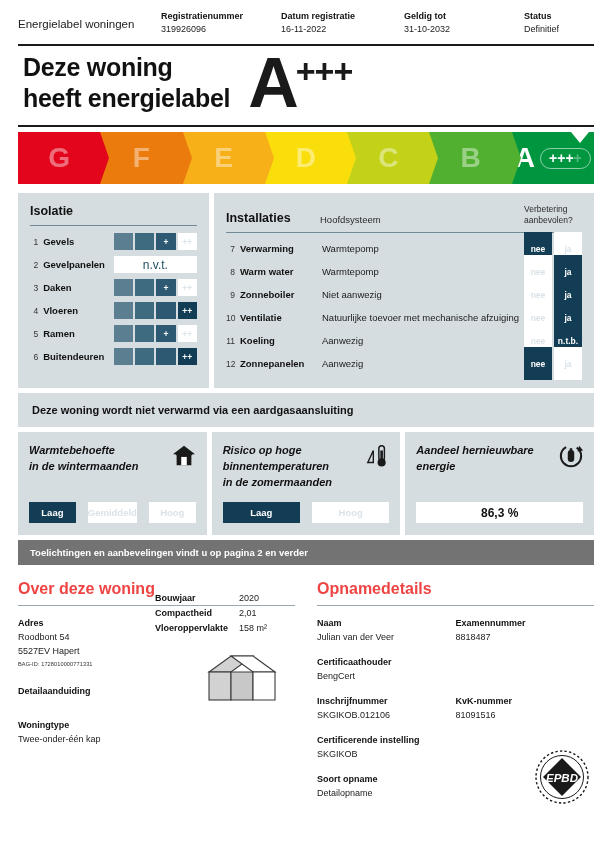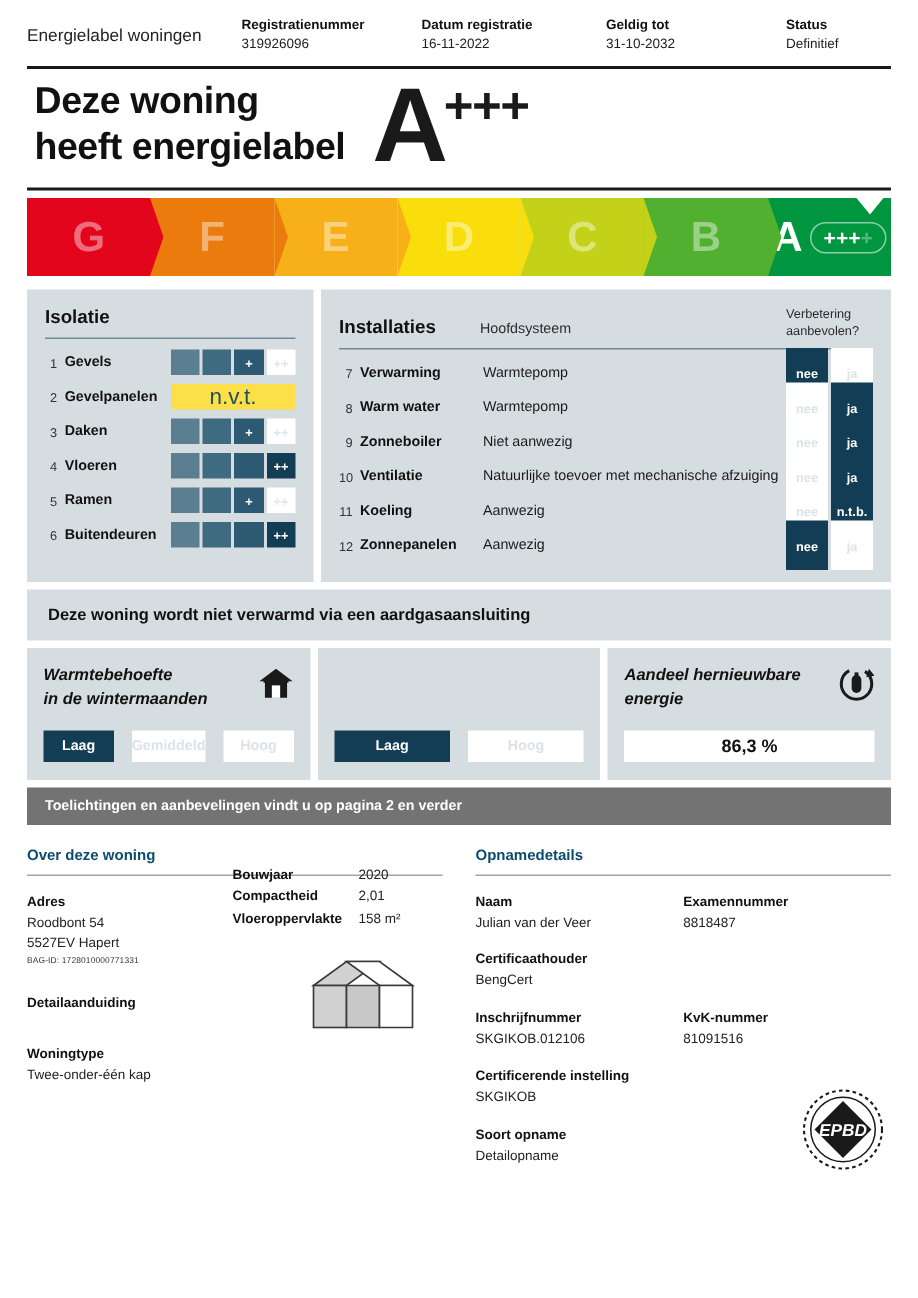--- a/index.html
+++ b/index.html
@@ -73,22 +73,22 @@
   .iso .row-name { width: 78px; }
 
   .ratebar { display: flex; gap: 2px; width: 92px; height: 17px; }
   .rseg { flex: 1; background: #ffffff; display: flex; align-items: center; justify-content: center;
           font-size: 8.5px; font-weight: bold; color: #dfe6ea; }
   .rseg.f1 { background: #5b7f90; }
   .rseg.f2 { background: #3f6b80; }
   .rseg.f3 { background: #2d5a72; }
   .rseg.f4 { background: #133d55; color: #ffffff; }
   .rseg.plus { color: #ffffff; }
-  .na { width: 92px; height: 17px; background: #fde047; display: flex; align-items: center;
-        justify-content: center; font-size: 15px; color: #1f4f66; }
+  .na { width: 92px; height: 17px; background: #ffffff; display: flex; align-items: center;
+        justify-content: center; font-size: 12px; color: #1f4f66; }
 
   .ins .row-name { width: 82px; }
   .ins .row-sys { flex: 1; font-size: 9.5px; color: #1a1a1a; }
   .yn { display: flex; gap: 2px; width: 58px; height: 33px; }
   .yn span { flex: 1; display: flex; align-items: center; justify-content: center;
              font-size: 8.5px; font-weight: bold; background: #ffffff; color: #dbe3e8; }
   .yn span.on { background: #133d55; color: #ffffff; }
 
   
   .gas { background: #d6dde1; padding: 11px 14px; margin-top: 5px;
@@ -108,21 +108,21 @@
   .valuebox { background: #ffffff; height: 21px; display: flex; align-items: center;
               justify-content: center; font-size: 12px; font-weight: bold; color: #111; }
 
   
   .toel { background: #737373; color: #ffffff; font-size: 9.5px; font-weight: bold;
           padding: 7px 12px; margin-top: 5px; }
 
   
   .bottom { display: flex; gap: 22px; margin-top: 15px; }
   .bcol { flex: 1; position: relative; }
-  .bcol-title { font-size: 10px; font-weight: bold; color: #0c4a6e; }
+  .bcol-title { font-size: 16px; font-weight: bold; color: #ef4444; }
   .bcol-rule { border-bottom: 1.2px solid #9aa8b0; margin-top: 7px; }
   .fld { margin-top: 11px; }
   .fld-label { font-size: 9px; font-weight: bold; color: #111; line-height: 1.55; }
   .fld-value { font-size: 9px; color: #222; line-height: 1.55; }
   .bagid { font-size: 5.6px; color: #333; margin-top: 2px; letter-spacing: 0.1px; }
   .two { display: flex; }
   .two > div { width: 50%; }
   .specs { position: absolute; right: 0; top: 11px; width: 140px; }
   .spec-row { display: flex; font-size: 9px; line-height: 1.65; }
   .spec-k { font-weight: bold; color: #111; width: 84px; }
@@ -356,20 +356,33 @@
         </div>
         <div class="metric-body">
           <div class="choices">
             <span class="on">Laag</span>
             <span>Gemiddeld</span>
             <span>Hoog</span>
           </div>
         </div>
       </div>
       <div class="metric">
+        <div class="metric-head">
+          <div class="metric-title">
+            <div>Risico op hoge</div>
+            <div>binnentemperaturen</div>
+            <div>in de zomermaanden</div>
+          </div>
+          <div><svg class="metric-icon" viewBox="0 0 26 26">
+              <rect x="15" y="2" width="6" height="16" rx="3" fill="none" stroke="#1a1a1a" stroke-width="1.6"></rect>
+              <circle cx="18" cy="20" r="4.4" fill="#1a1a1a"></circle>
+              <rect x="16.6" y="7" width="2.8" height="12" fill="#1a1a1a"></rect>
+              <polygon points="3,20 9,7 9,20" fill="none" stroke="#1a1a1a" stroke-width="1.5"></polygon>
+            </svg></div>
+        </div>
         <div class="metric-body">
           <div class="choices">
             <span class="on">Laag</span>
             <span>Hoog</span>
           </div>
         </div>
       </div>
       <div class="metric">
         <div class="metric-head">
           <div class="metric-title">

